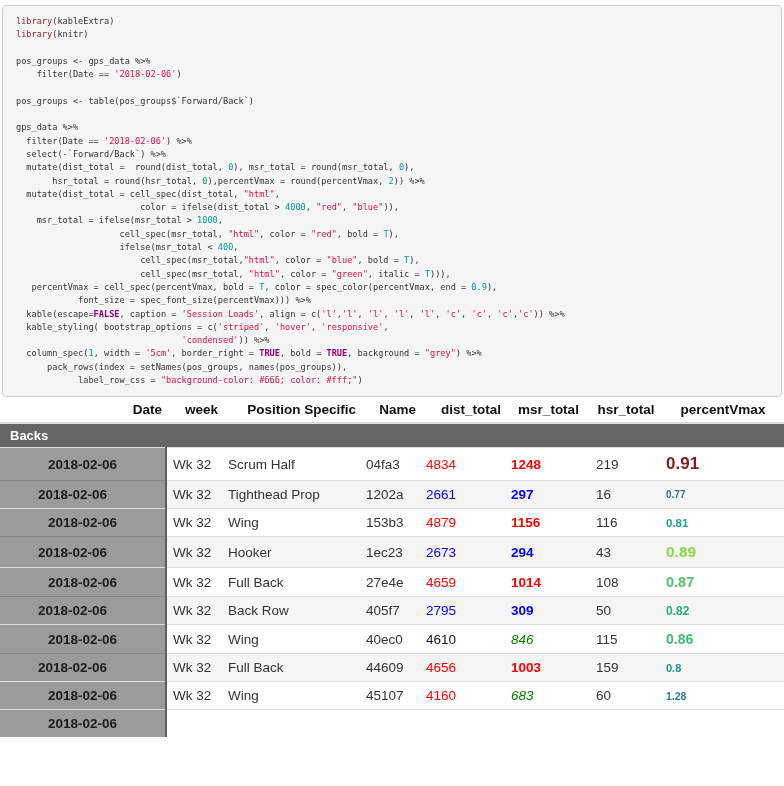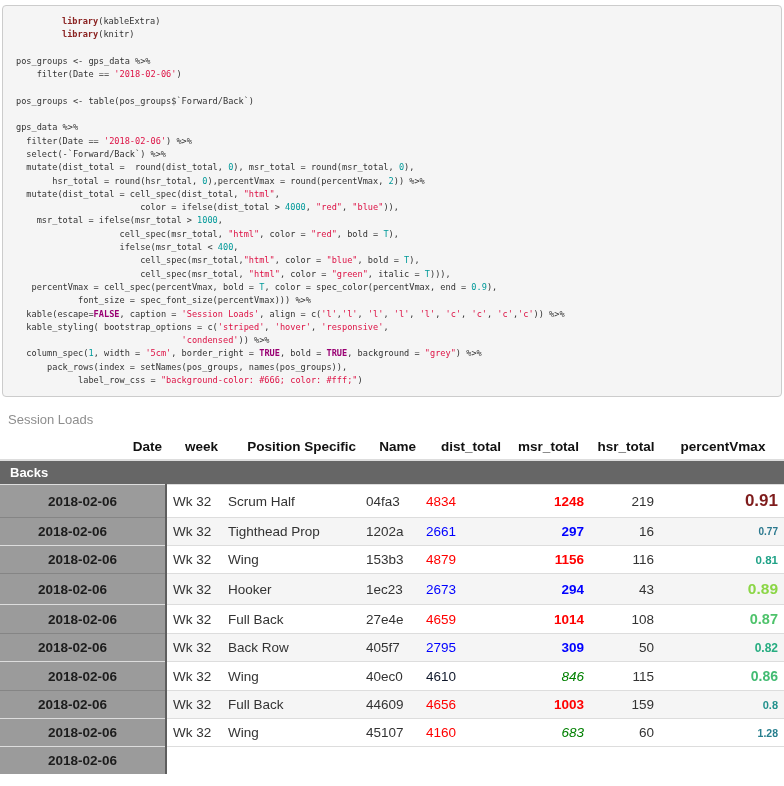--- a/index.html
+++ b/index.html
@@ -15,21 +15,21 @@
     margin:5px 2px 0 2px;
     padding:9px 8px 9px 13px;
     font-family:"DejaVu Sans Mono","Liberation Mono",monospace;
     font-size:8.6px;
     line-height:13.3px;
     color:#333;
     white-space:pre;
     overflow:hidden;
   }
   .code-line{min-height:13.3px;}
-  .code-line .k{color:#8b2322;font-weight:bold;margin-left:46px;}
+  .code-line .k{color:#8b2322;font-weight:normal;}
   .code-line .s{color:#dd1144;}
   .code-line .n{color:#009999;}
   .code-line .c{color:#990073;font-weight:bold;}
 
   
   .tbl-caption{
     margin:15px 0 7px 8px;
     color:#8e8e8e;
     font-size:13px;
   }
@@ -62,34 +62,33 @@
   }
   tr.data-row.stripe td{background:#f5f5f5;}
   td.date-cell, tr.data-row.stripe td.date-cell, tr.data-row:hover td.date-cell{
     background:#9b9b9b;
     border-right:2px solid #5e5e5e;
     border-top:1px solid #858585;
     font-weight:bold;color:#1c1c1c;
     text-align:center;
     padding-right:26px;
   }
-  td.center{text-align:right;}
+  td.center{text-align:left;}
   td.dist-cell{padding-left:7px;}
   .bold{font-weight:bold;}
   .italic{font-style:italic;}
   td.pvmax-cell{font-weight:bold;}
 </style>
 </head>
 <body>
 
 <div class="page">
 
   <pre class="code-block" id="code-block"><div class="code-line"><span class="k">library</span><span>(kableExtra)</span></div><div class="code-line"><span class="k">library</span><span>(knitr)</span></div><div class="code-line"></div><div class="code-line"><span>pos_groups &lt;- gps_data %&gt;%</span></div><div class="code-line"><span>    filter(Date == </span><span class="s">'2018-02-06'</span><span>)</span></div><div class="code-line"></div><div class="code-line"><span>pos_groups &lt;- table(pos_groups$`Forward/Back`)</span></div><div class="code-line"></div><div class="code-line"><span>gps_data %&gt;%</span></div><div class="code-line"><span>  filter(Date == </span><span class="s">'2018-02-06'</span><span>) %&gt;%</span></div><div class="code-line"><span>  select(-`Forward/Back`) %&gt;%</span></div><div class="code-line"><span>  mutate(dist_total =  round(dist_total, </span><span class="n">0</span><span>), msr_total = round(msr_total, </span><span class="n">0</span><span>),</span></div><div class="code-line"><span>       hsr_total = round(hsr_total, </span><span class="n">0</span><span>),percentVmax = round(percentVmax, </span><span class="n">2</span><span>)) %&gt;%</span></div><div class="code-line"><span>  mutate(dist_total = cell_spec(dist_total, </span><span class="s">"html"</span><span>,</span></div><div class="code-line"><span>                        color = ifelse(dist_total &gt; </span><span class="n">4000</span><span>, </span><span class="s">"red"</span><span>, </span><span class="s">"blue"</span><span>)),</span></div><div class="code-line"><span>    msr_total = ifelse(msr_total &gt; </span><span class="n">1000</span><span>,</span></div><div class="code-line"><span>                    cell_spec(msr_total, </span><span class="s">"html"</span><span>, color = </span><span class="s">"red"</span><span>, bold = </span><span class="n">T</span><span>),</span></div><div class="code-line"><span>                    ifelse(msr_total &lt; </span><span class="n">400</span><span>,</span></div><div class="code-line"><span>                        cell_spec(msr_total,</span><span class="s">"html"</span><span>, color = </span><span class="s">"blue"</span><span>, bold = </span><span class="n">T</span><span>),</span></div><div class="code-line"><span>                        cell_spec(msr_total, </span><span class="s">"html"</span><span>, color = </span><span class="s">"green"</span><span>, italic = </span><span class="n">T</span><span>))),</span></div><div class="code-line"><span>   percentVmax = cell_spec(percentVmax, bold = </span><span class="n">T</span><span>, color = spec_color(percentVmax, end = </span><span class="n">0.9</span><span>),</span></div><div class="code-line"><span>            font_size = spec_font_size(percentVmax))) %&gt;%</span></div><div class="code-line"><span>  kable(escape=</span><span class="c">FALSE</span><span>, caption = </span><span class="s">'Session Loads'</span><span>, align = c(</span><span class="s">'l'</span><span>,</span><span class="s">'l'</span><span>, </span><span class="s">'l'</span><span>, </span><span class="s">'l'</span><span>, </span><span class="s">'l'</span><span>, </span><span class="s">'c'</span><span>, </span><span class="s">'c'</span><span>, </span><span class="s">'c'</span><span>,</span><span class="s">'c'</span><span>)) %&gt;%</span></div><div class="code-line"><span>  kable_styling( bootstrap_options = c(</span><span class="s">'striped'</span><span>, </span><span class="s">'hover'</span><span>, </span><span class="s">'responsive'</span><span>,</span></div><div class="code-line"><span>                                </span><span class="s">'condensed'</span><span>)) %&gt;%</span></div><div class="code-line"><span>  column_spec(</span><span class="n">1</span><span>, width = </span><span class="s">'5cm'</span><span>, border_right = </span><span class="c">TRUE</span><span>, bold = </span><span class="c">TRUE</span><span>, background = </span><span class="s">"grey"</span><span>) %&gt;%</span></div><div class="code-line"><span>      pack_rows(index = setNames(pos_groups, names(pos_groups)),</span></div><div class="code-line"><span>            label_row_css = </span><span class="s">"background-color: #666; color: #fff;"</span><span>)</span></div></pre>
 
-  <div class="tbl-caption">Session Loads</div>
 
   <table class="session">
     <colgroup>
       <col style="width:166px">
         <col style="width:56px">
         <col style="width:138px">
         <col style="width:60px">
       <col style="width:85px">
         <col style="width:85px">
         <col style="width:70px">

